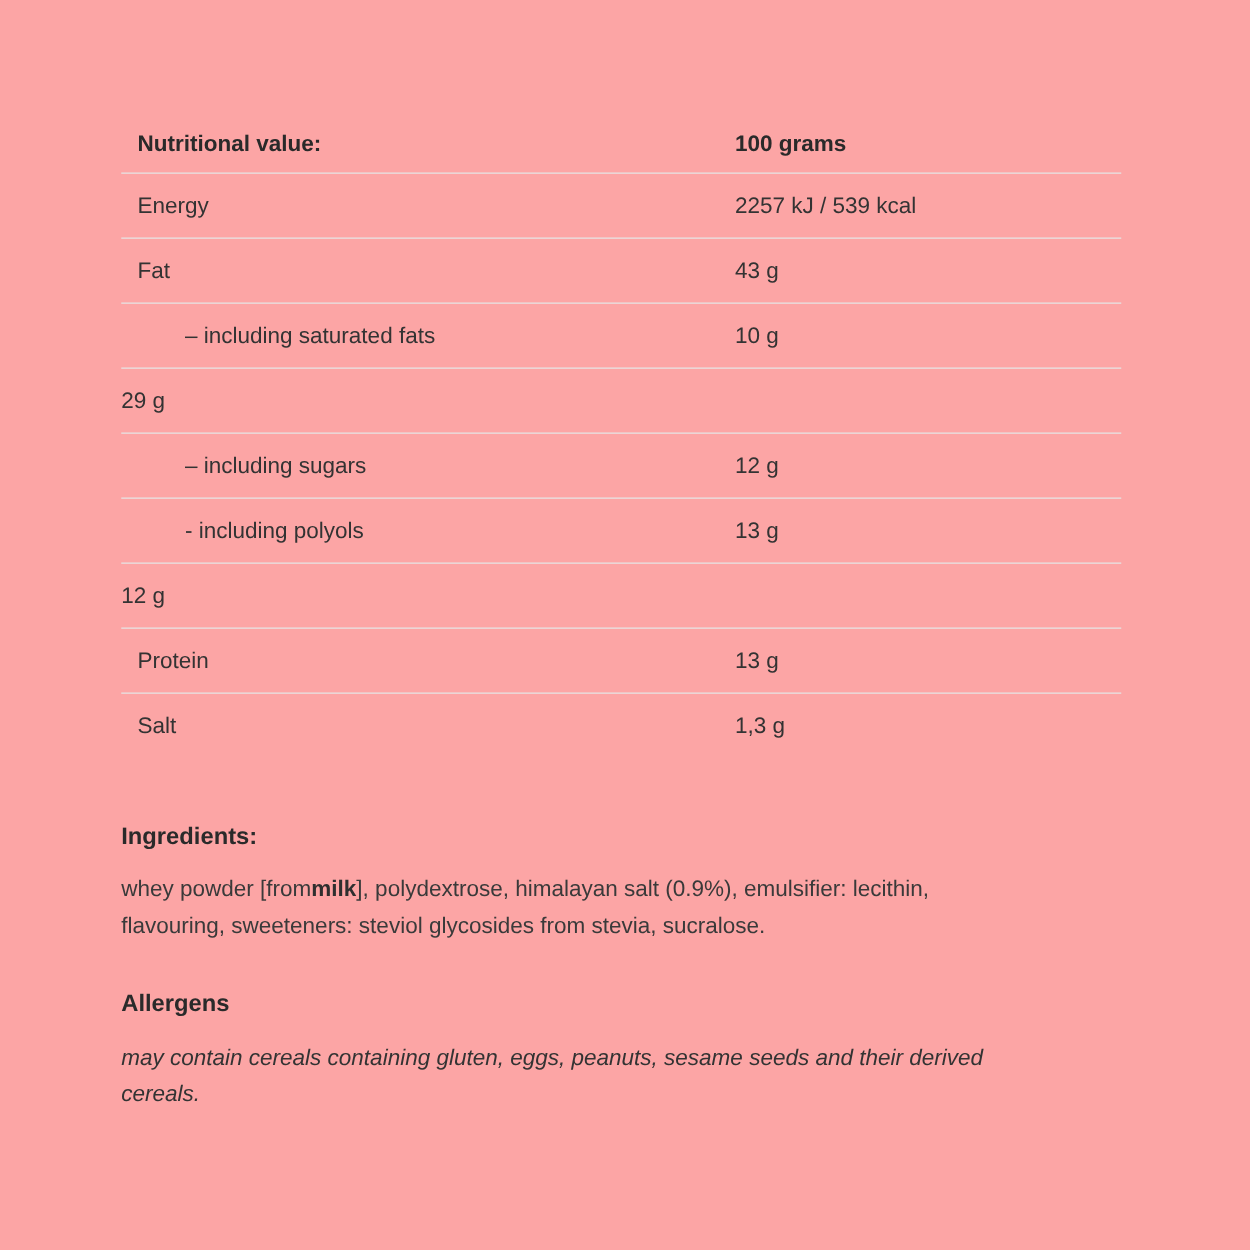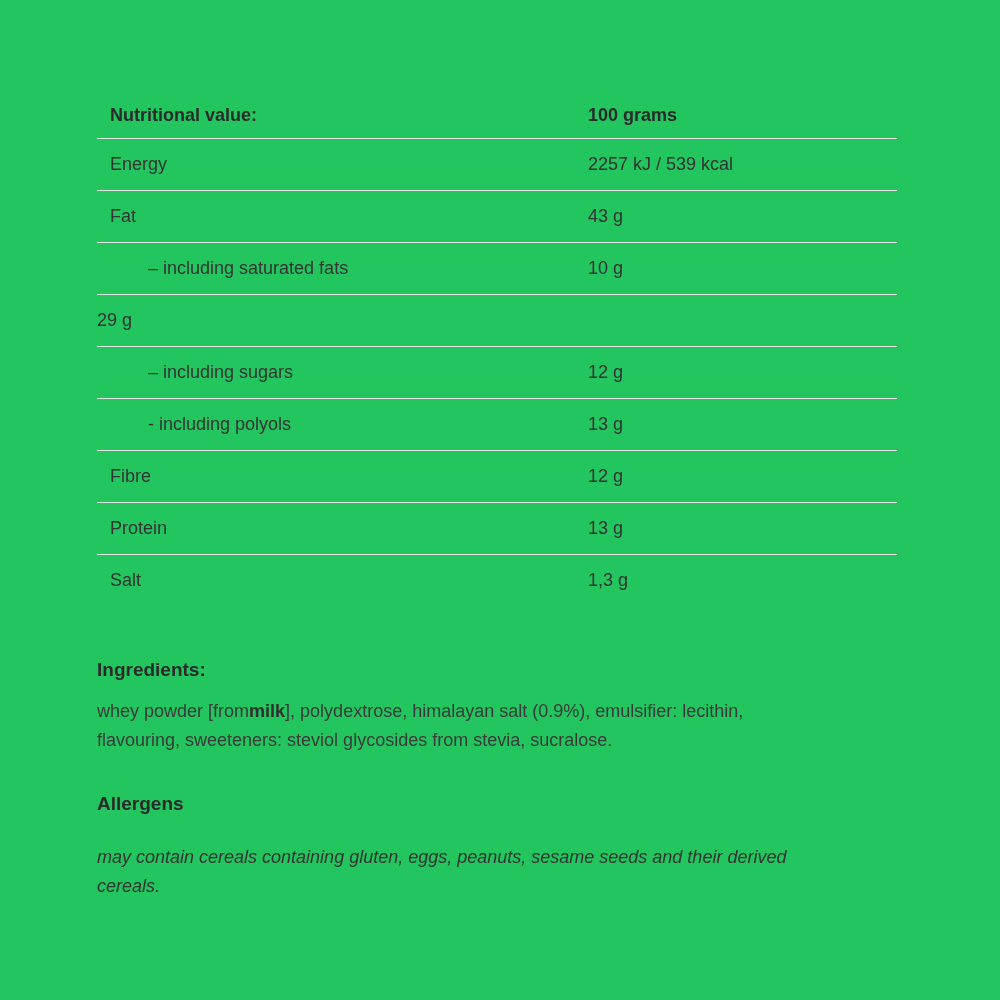--- a/index.html
+++ b/index.html
@@ -9,21 +9,21 @@
     width: 1000px;
     height: 1000px;
     overflow: hidden;
     font-family: "Liberation Sans", sans-serif;
     color: #333333;
   }
   .page {
     position: relative;
     width: 1000px;
     height: 1000px;
-    background: #22c55e;
+    background: #fca5a5;
   }
   .content {
     position: absolute;
     left: 97px;
     top: 92px;
     width: 800px;
   }
 
   
   .ntable { width: 800px; }
@@ -59,21 +59,21 @@
   .heading-ingredients { margin-top: 52px; }
   .para {
     font-size: 18px;
     line-height: 29px;
     color: #3a3a3a;
   }
   .para-ingredients { margin-top: 16px; }
   .b { font-weight: 700; color: #2f2f2f; }
   .heading-allergens { margin-top: 37px; }
   .para-allergens {
-    margin-top: 28px;
+    margin-top: 17px;
     font-style: italic;
     color: #333333;
   }
 </style>
 </head>
 <body>
 
 <div class="page">
   <div class="content">
 
@@ -106,21 +106,20 @@
         <div class="cell-label indent">– including sugars</div>
         <div class="cell-value">12 g</div>
       </div>
 
       <div class="nrow">
         <div class="cell-label indent">- including polyols</div>
         <div class="cell-value">13 g</div>
       </div>
 
       <div class="nrow">
-        <div class="cell-label">Fibre</div>
         <div class="cell-value">12 g</div>
       </div>
 
       <div class="nrow">
         <div class="cell-label">Protein</div>
         <div class="cell-value">13 g</div>
       </div>
 
       <div class="nrow last">
         <div class="cell-label">Salt</div>

